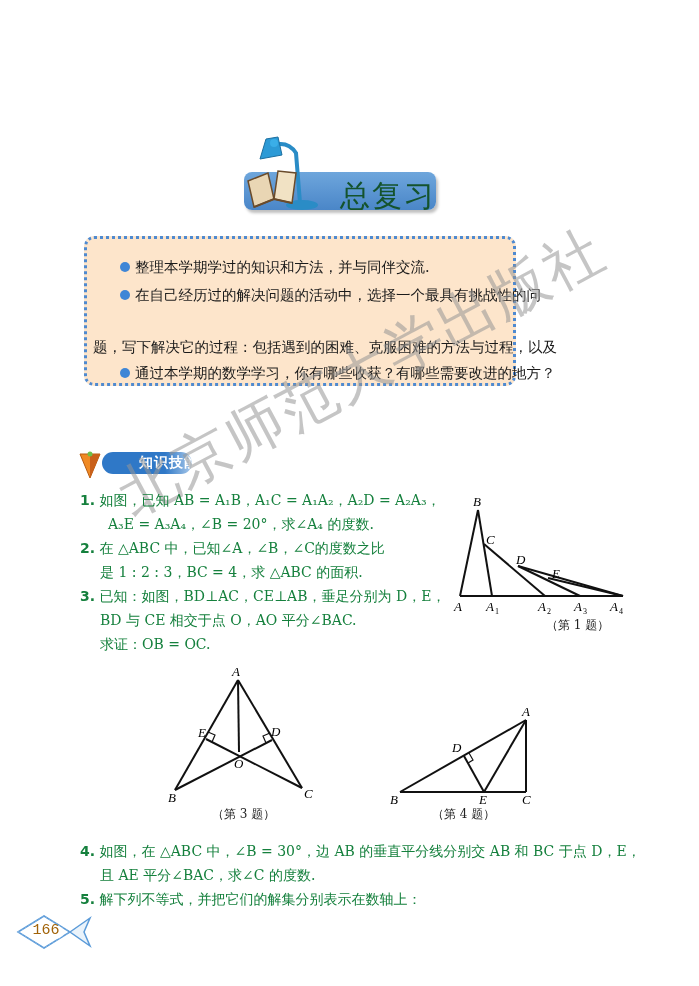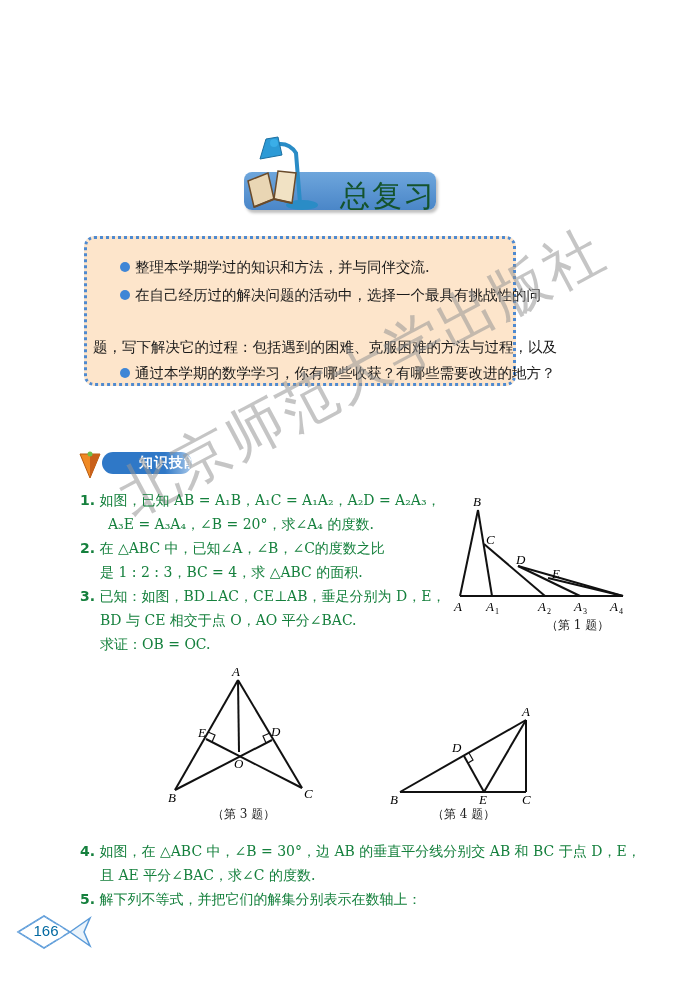--- a/index.html
+++ b/index.html
@@ -53,21 +53,21 @@
   #watermark {
     left:105px; top:465px; font-size:58px; color:rgba(150,150,150,0.55);
     transform:rotate(-28deg); transform-origin:left top; white-space:nowrap;
     font-family:"DejaVu Serif", serif; letter-spacing:2px; pointer-events:none;
   }
 
   
   #page-number-badge { left:14px; top:912px; width:80px; height:40px; }
   #page-number-badge .num-text {
     position:absolute; left:10px; top:10px; width:44px; text-align:center;
-    font-family:Liberation Sans, sans-serif; font-size:15px; color:#0369a1;
+    font-family:Liberation Mono, monospace; font-size:15px; color:#a16207;
   }
   svg text { font-family:"Liberation Serif", serif; font-style:italic; }
 </style>
 </head>
 <body>
 
 <div id="title-banner" class="abs">
   <div class="bar"></div>
   <div class="title">总复习</div>
 </div>

